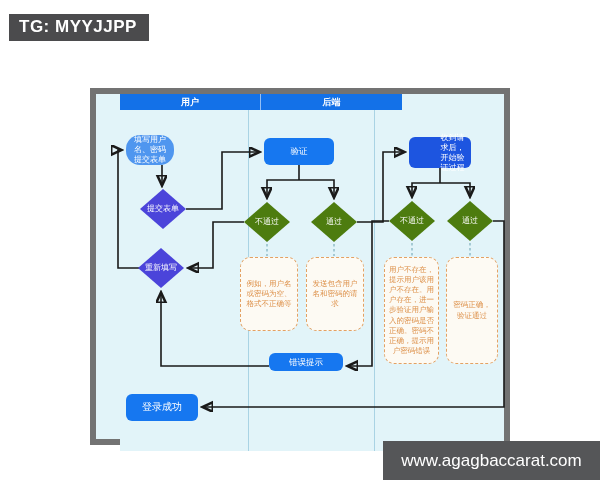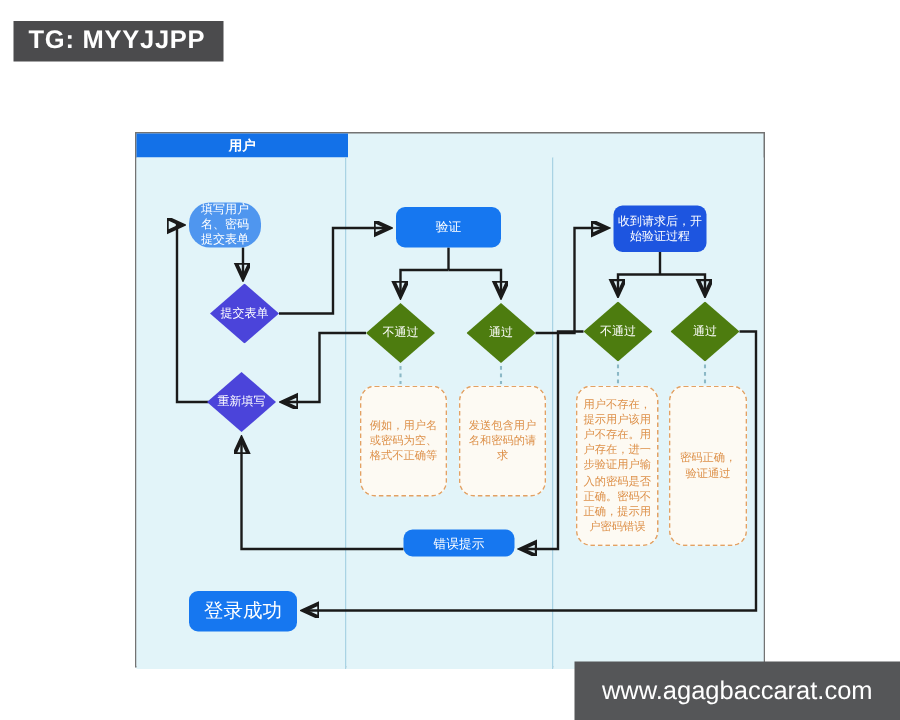--- a/index.html
+++ b/index.html
@@ -7,21 +7,21 @@
          font-family:"Liberation Sans","DejaVu Sans",sans-serif;}
   
   .wm-top{position:absolute;left:9px;top:14px;background:#4b4b4d;color:#fff;
           font-size:17px;letter-spacing:.5px;padding:3px 12px 4px 10px;font-weight:bold;}
   .wm-bottom{position:absolute;left:383px;top:441px;width:217px;height:39px;background:#555658;
              color:#fff;font-size:17px;display:flex;align-items:center;justify-content:center;}
   
   .title{position:absolute;left:97px;top:50px;font-size:12.5px;font-weight:bold;color:#1a1a1a;}
   
   .diagram{position:absolute;left:90px;top:88px;width:420px;height:357px;
-           border:1px solid #737373;box-sizing:border-box;background:#e2f4f9;}
+           border:6px solid #737373;box-sizing:border-box;background:#e2f4f9;padding-left:24px;}
   .lane-headers{display:flex;height:16px;}
   .lane-header{background:#1371e8;color:#fff;font-size:9px;font-weight:bold;
                display:flex;align-items:center;justify-content:center;box-sizing:border-box;
                border-right:1px solid rgba(255,255,255,.55);}
   .lane-header:last-child{border-right:none;}
   .lane-bodies{display:flex;height:341px;}
   .lane-body{box-sizing:border-box;border-right:1px solid #a9d3e4;background:#e2f4f9;}
   .lane-body:last-child{border-right:none;}
   .w1{width:141px;} .w2{width:138px;} .w3{width:141px;}
   
@@ -45,20 +45,21 @@
 </head>
 <body>
 
 <div class="stage">
 
   <div class="wm-top">TG: MYYJJPP</div>
 
   <div class="diagram">
     <div class="lane-headers">
       <div class="lane-header w1">用户</div>
+      <div class="lane-header w3">后端</div>
     </div>
     <div class="lane-bodies">
       <div class="lane-body w1"></div>
       <div class="lane-body w2"></div>
       <div class="lane-body w3"></div>
     </div>
   </div>
 
   <svg class="connectors" viewBox="0 0 600 480">
     <defs>
@@ -83,29 +84,29 @@
     <path class="dash" d="M267 244 V256"></path>
     <path class="dash" d="M334 244 V256"></path>
     <path class="dash" d="M412 243 V256"></path>
     <path class="dash" d="M470 243 V256"></path>
   </svg>
 
   <div class="node proc blue-light" style="left:126px;top:135px;width:48px;height:30px;border-radius:14px;">填写用户名、密码
 提交表单</div>
   <div class="node diamond indigo" style="left:140px;top:189px;width:46px;height:40px;">提交表单</div>
   <div class="node diamond indigo" style="left:138px;top:248px;width:46px;height:40px;">重新填写</div>
-  <div class="node proc blue" style="left:126px;top:394px;width:72px;height:27px;font-size:13px;">登录成功</div>
+  <div class="node proc blue" style="left:126px;top:394px;width:72px;height:27px;font-size:10px;">登录成功</div>
 
   <div class="node proc blue" style="left:264px;top:138px;width:70px;height:27px;font-size:8.5px;">验证</div>
   <div class="node diamond orange" style="left:244px;top:202px;width:46px;height:40px;">不通过</div>
   <div class="node diamond orange" style="left:311px;top:202px;width:46px;height:40px;">通过</div>
   <div class="note" style="left:240px;top:257px;width:58px;height:74px;">例如，用户名或密码为空、格式不正确等</div>
   <div class="note" style="left:306px;top:257px;width:58px;height:74px;">发送包含用户名和密码的请求</div>
   <div class="node proc blue" style="left:269px;top:353px;width:74px;height:18px;font-size:8.5px;">错误提示</div>
 
-  <div class="node proc blue-dark" style="left:409px;top:137px;width:62px;height:31px;">收到请求后，开始验证过程</div>
+  <div class="node proc blue-dark" style="left:409px;top:137px;width:62px;height:31px;padding-left:28px;">收到请求后，开始验证过程</div>
   <div class="node diamond orange" style="left:389px;top:201px;width:46px;height:40px;">不通过</div>
   <div class="node diamond orange" style="left:447px;top:201px;width:46px;height:40px;">通过</div>
   <div class="note" style="left:384px;top:257px;width:55px;height:107px;">用户不存在，提示用户该用户不存在。用户存在，进一步验证用户输入的密码是否正确。密码不正确，提示用户密码错误</div>
   <div class="note" style="left:446px;top:257px;width:52px;height:107px;">密码正确，验证通过</div>
 
   <div class="wm-bottom">www.agagbaccarat.com</div>
 </div>
 
 </body></html>

